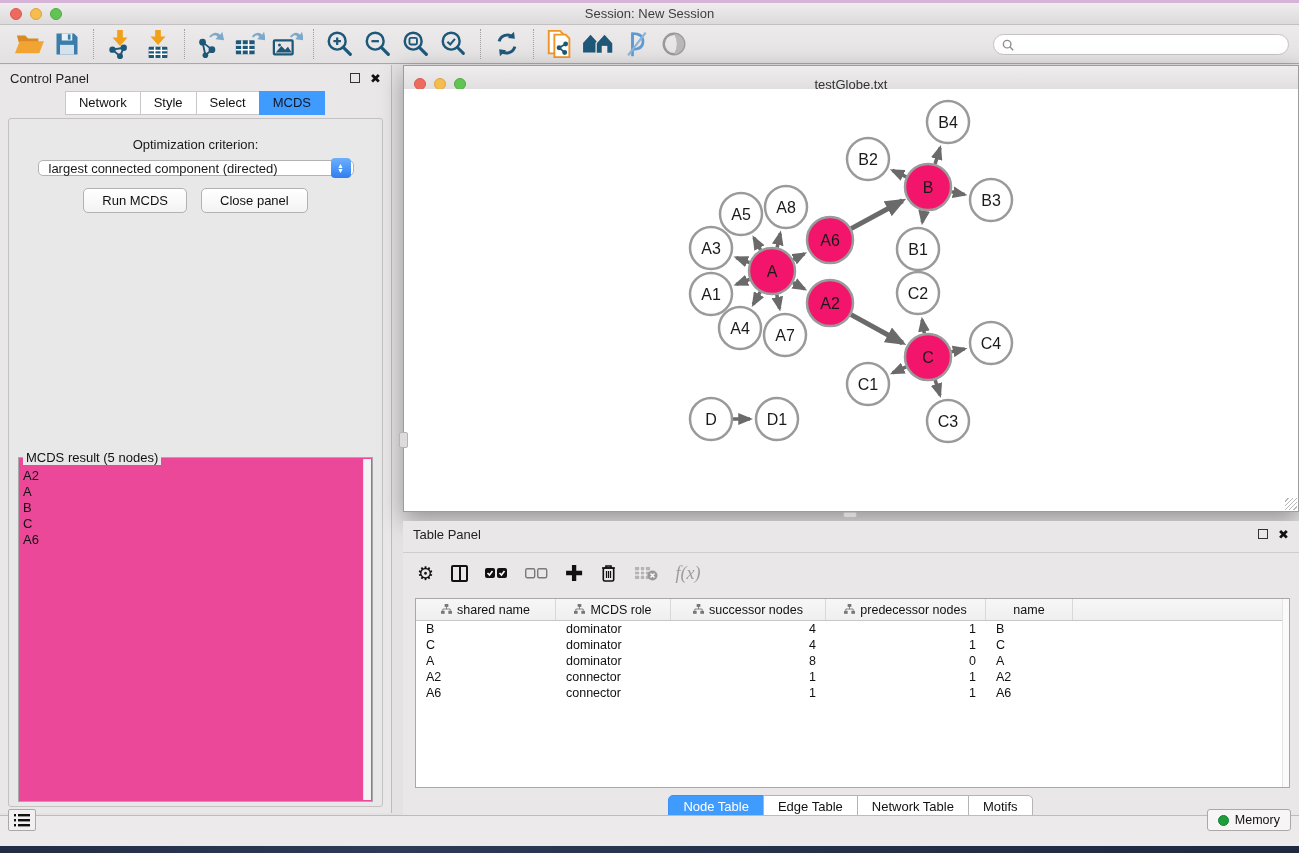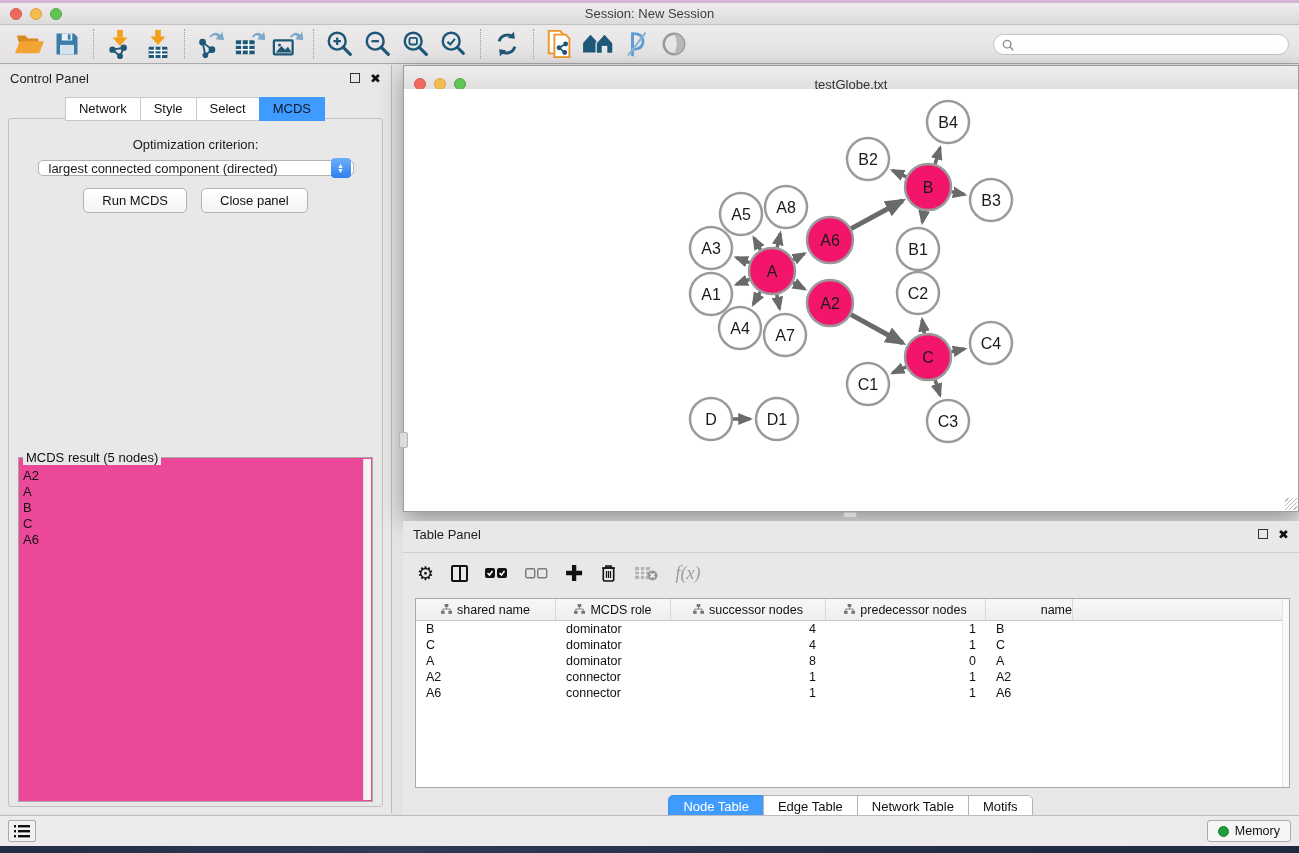--- a/index.html
+++ b/index.html
@@ -33,21 +33,21 @@
 
   .workspace { position:absolute; top:61px; left:0; right:0; bottom:29px; background:#e4e2e2; }
 
   
   .control-panel { position:absolute; left:0; top:1px; width:392px; height:748px; background:#e9e7e7;
     border-right:1px solid #bdbbbb; }
   .panel-head { height:26px; display:flex; align-items:center; padding:0 10px; }
   .panel-head .ph-title { flex:1; font-size:13px; color:#222; }
   .ph-float { width:10px; height:10px; border:1.5px solid #333; margin-right:10px; }
   .ph-close { font-size:13px; font-weight:bold; color:#111; line-height:1; }
-  .cp-tabs { display:flex; justify-content:center; gap:0; margin-top:6px; position:relative; z-index:2; }
+  .cp-tabs { display:flex; justify-content:center; gap:0; position:relative; z-index:2; }
   .cp-tab { background:#fff; border:1px solid #c9c7c7; padding:3px 13px 4px; font-size:13px; color:#111; margin-left:-1px; }
   .cp-tab.selected { background:#3f9cfe; color:#0f172a; border-color:#3f9cfe; border-radius:0; }
   .cp-content { position:absolute; left:8px; right:8px; top:53px; bottom:6px; border:1px solid #c3c1c1;
     border-radius:3px; background:#e9e8e8; }
   .opt-label { text-align:center; margin-top:18px; font-size:13px; }
   .dropdown { margin:8px auto 0; width:316px; height:16px; background:#fff; border:1px solid #b3b1b1;
     border-radius:5px; display:flex; align-items:center; position:relative; }
   .dropdown .dd-text { flex:1; padding-left:10px; font-size:13px; white-space:nowrap; }
   .dd-stepper { width:20px; height:20px; margin-right:2px; border-radius:4px;
     background:linear-gradient(#6db1fb,#2e7ef2); display:flex; flex-direction:column; align-items:center; justify-content:center; color:#fff; }
@@ -90,32 +90,32 @@
 
   .tp-table { position:absolute; left:12px; right:9px; top:77px; height:190px; background:#fff;
     border:1px solid #a9a7a7; overflow:hidden; }
   .tbl-scroll { position:absolute; top:0; bottom:0; right:0; width:7px; background:#fafafa; border-left:1px solid #e3e3e3; }
   .tbl-header { display:flex; height:22px; background:linear-gradient(#f7f7f7,#efefef); border-bottom:1px solid #c8c6c6; }
   .th-cell { display:flex; align-items:center; justify-content:center; gap:5px; font-size:12.5px; color:#111;
     border-right:1px solid #d9d7d7; }
   .th-cell .hicon { display:inline-flex; }
   .tbl-row { display:flex; height:16px; align-items:center; }
   .td-cell { font-size:12.5px; color:#111; padding:0 10px; white-space:nowrap; }
-  .c0 { width:140px; } .c1 { width:115px; } .c2 { width:155px; } .c3 { width:160px; } .c4 { width:87px;justify-content:flex-end; }
+  .c0 { width:140px; } .c1 { width:115px; } .c2 { width:155px; } .c3 { width:160px; } .c4 { width:87px; }
   .td-cell.num { text-align:right; }
 
   .tp-tabs { position:absolute; left:0; right:0; top:274px; display:flex; justify-content:center; }
   .tp-tab { background:#fff; border:1px solid #b5b3b3; margin-left:-1px; padding:3px 14px 4px; font-size:13px; color:#111; }
   .tp-tab:first-child { border-radius:5px 0 0 5px; }
   .tp-tab:last-child { border-radius:0 5px 5px 0; }
   .tp-tab.selected { background:#3f9cfe; color:#fff; border-color:#3a91ef; }
 
   
   .statusbar { position:absolute; left:0; right:0; bottom:0; height:29px; background:#eceaea; border-top:1px solid #bdbbbb;
-    display:flex; align-items:center; padding:15px 8px; }
+    display:flex; align-items:flex-end; padding:15px 8px; }
   .sb-left-btn { width:28px; height:22px; border:1px solid #aaa8a8; background:#f2f0f0; border-radius:2px;
     display:flex; align-items:center; justify-content:center; }
   .sb-spacer { flex:1; }
   .memory-btn { height:22px; border:1px solid #aaa8a8; background:#f7f5f5; border-radius:3px;
     display:flex; align-items:center; gap:6px; padding:0 10px; font-size:12.5px; color:#111; }
   .mem-dot { width:11px; height:11px; border-radius:50%; background:#1f9d3c; border:1px solid #178031; }
 </style>
 </head>
 <body>
 

